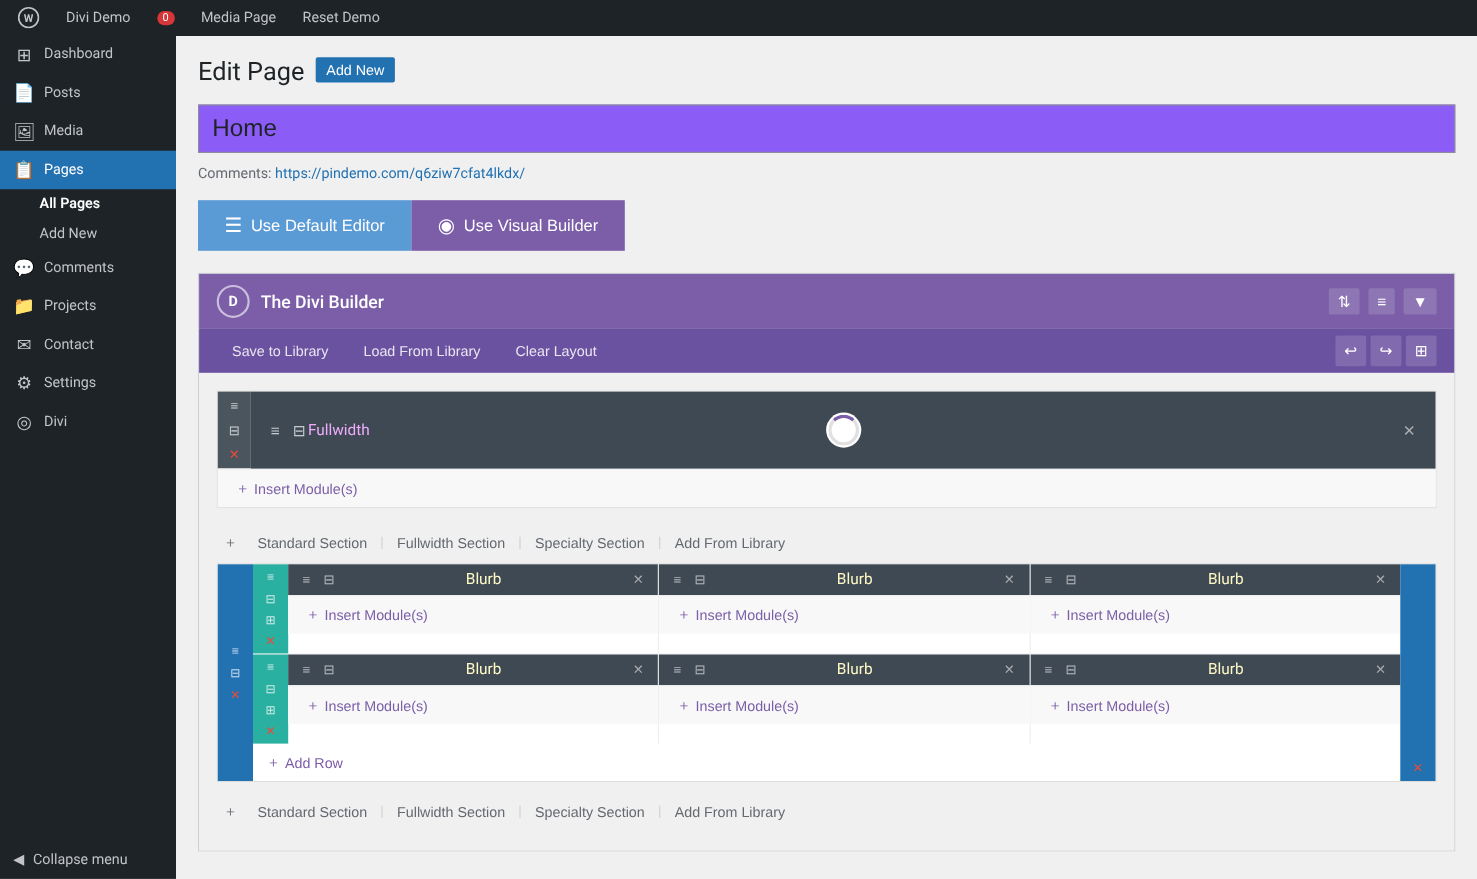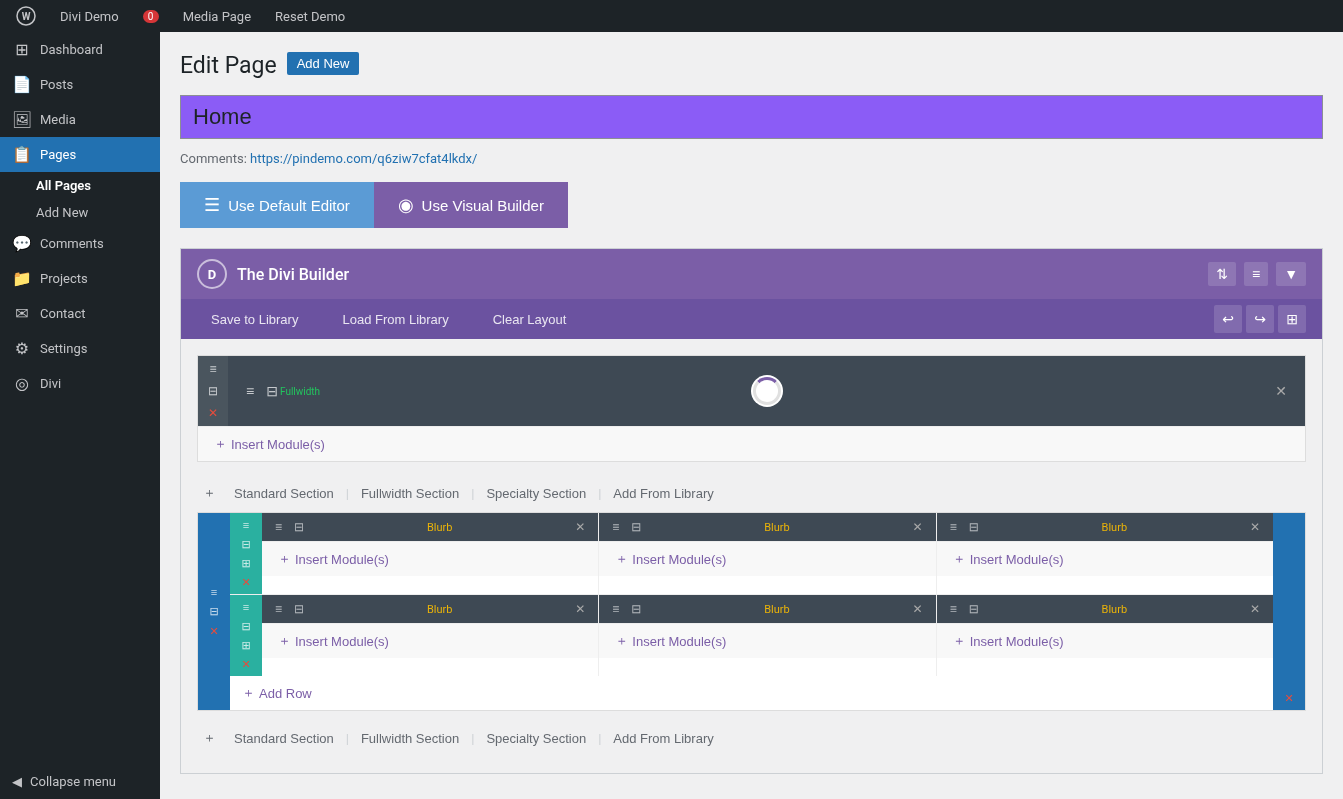--- a/index.html
+++ b/index.html
@@ -96,21 +96,21 @@
     .divi-header-btn {
       background: rgba(255,255,255,0.15); border: none; color: #fff;
       padding: 4px 8px; cursor: pointer; border-radius: 2px; font-size: 14px;
     }
 
     
     .divi-toolbar {
       background: #6b52a0; padding: 6px 16px;
       display: flex; align-items: center; justify-content: space-between;
     }
-    .divi-toolbar-left { display: flex; gap: 16px; }
+    .divi-toolbar-left { display: flex; gap: 4px; }
     .divi-toolbar-btn {
       background: none; border: none; color: rgba(255,255,255,0.85);
       padding: 6px 14px; cursor: pointer; font-size: 13px;
     }
     .divi-toolbar-right { display: flex; gap: 4px; align-items: center; }
     .divi-toolbar-icon {
       background: rgba(255,255,255,0.15); border: none; color: #fff;
       width: 28px; height: 28px; cursor: pointer; border-radius: 2px;
       display: flex; align-items: center; justify-content: center; font-size: 14px;
     }
@@ -127,21 +127,21 @@
       background: none; border: none; color: rgba(255,255,255,0.7);
       cursor: pointer; font-size: 12px; padding: 2px 4px;
       display: flex; align-items: center; justify-content: center;
     }
     .section-control-btn.red { color: #e74c3c; }
 
     .fullwidth-row {
       flex: 1; background: #3e4954; display: flex; align-items: center;
       justify-content: space-between; padding: 8px 16px;
     }
-    .fullwidth-label { color: #22c55e; font-size: 10px; }
+    .fullwidth-label { color: #f0abfc; font-size: 14px; }
     .row-action-btn {
       background: none; border: none; color: rgba(255,255,255,0.7);
       cursor: pointer; font-size: 14px; padding: 2px;
     }
     .row-action-btn.close { color: #aaa; }
 
     
     .spinner {
       width: 32px; height: 32px; border-radius: 50%;
       background: #fff; display: flex; align-items: center; justify-content: center;
@@ -169,21 +169,21 @@
     }
     .section-type-btn {
       background: none; border: none; color: #646970;
       cursor: pointer; font-size: 13px; padding: 2px 6px;
     }
     .section-divider { color: #ccd0d4; }
     .module-header {
       background: #3e4954; display: flex; align-items: center;
       padding: 6px 10px; gap: 6px;
     }
-    .module-label { color: #eab308; font-size: 11px; flex: 1; text-align: center; }
+    .module-label { color: #fef9c3; font-size: 14px; flex: 1; text-align: center; }
     .module-ctrl-btn {
       background: none; border: none; color: rgba(255,255,255,0.6);
       cursor: pointer; font-size: 12px; padding: 1px 3px;
     }
     .module-ctrl-btn.close-btn { color: #aaa; }
 
     .add-row-btn-row {
       padding: 8px 12px; display: flex; align-items: center; gap: 6px;
       color: #7b5ea7;
     }

